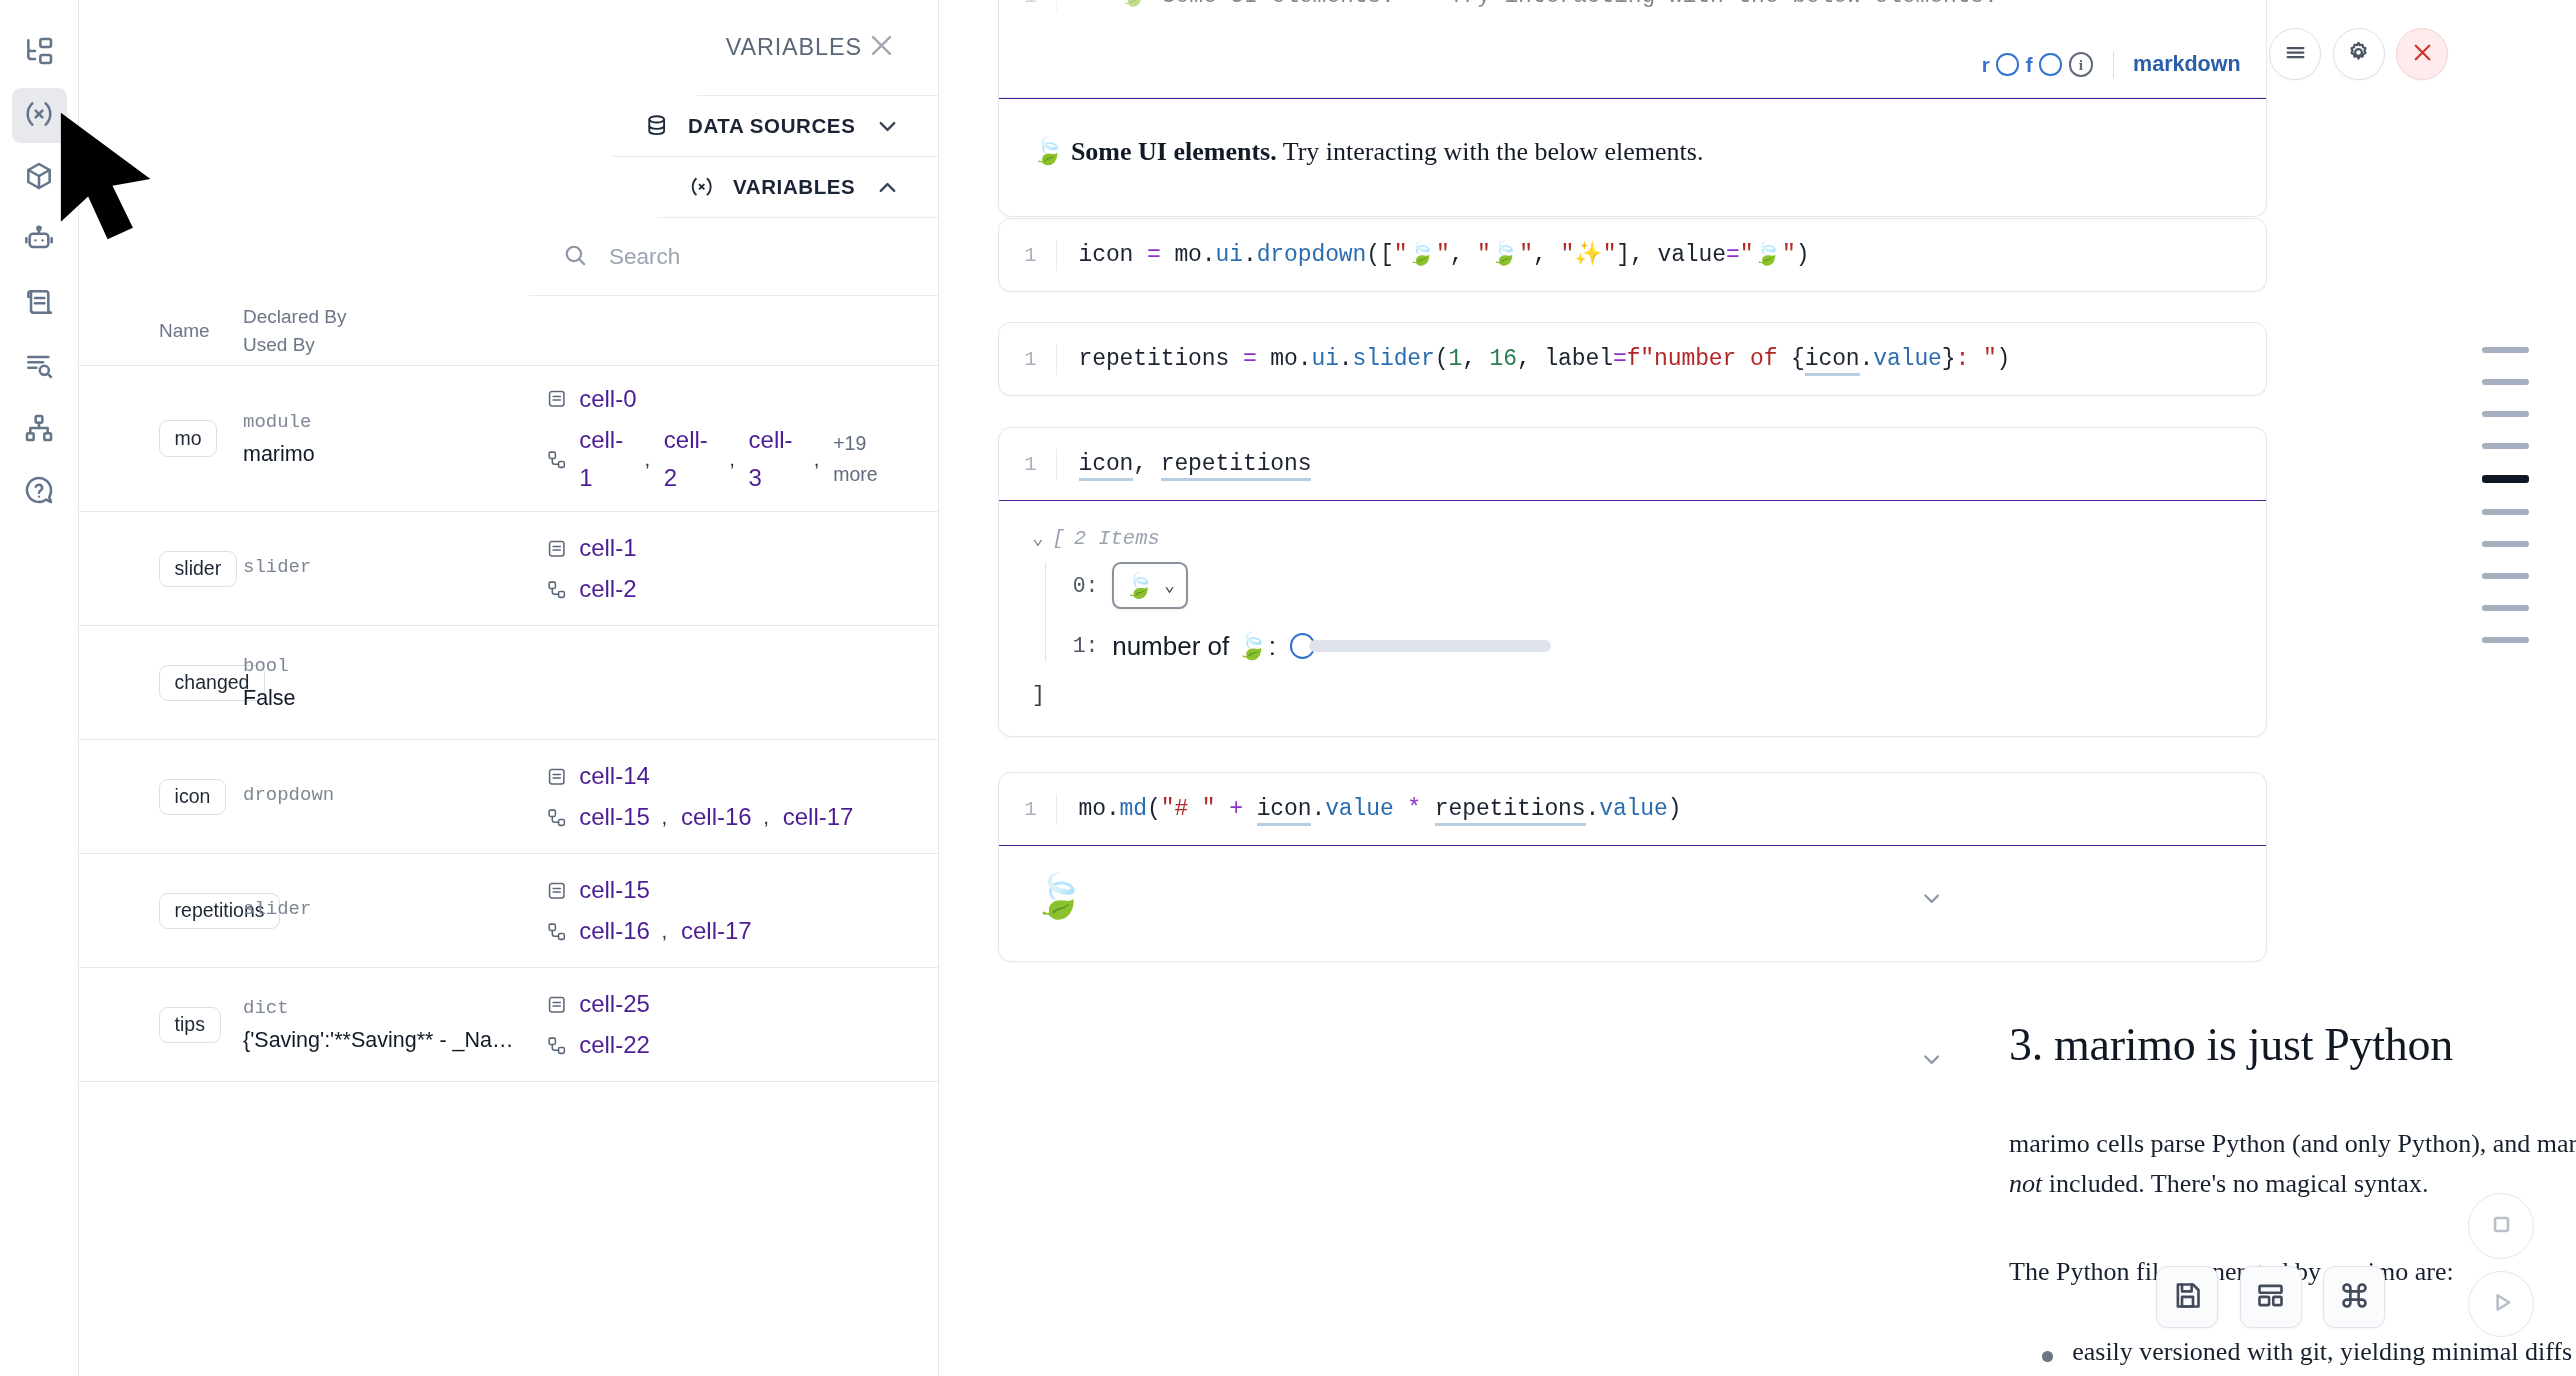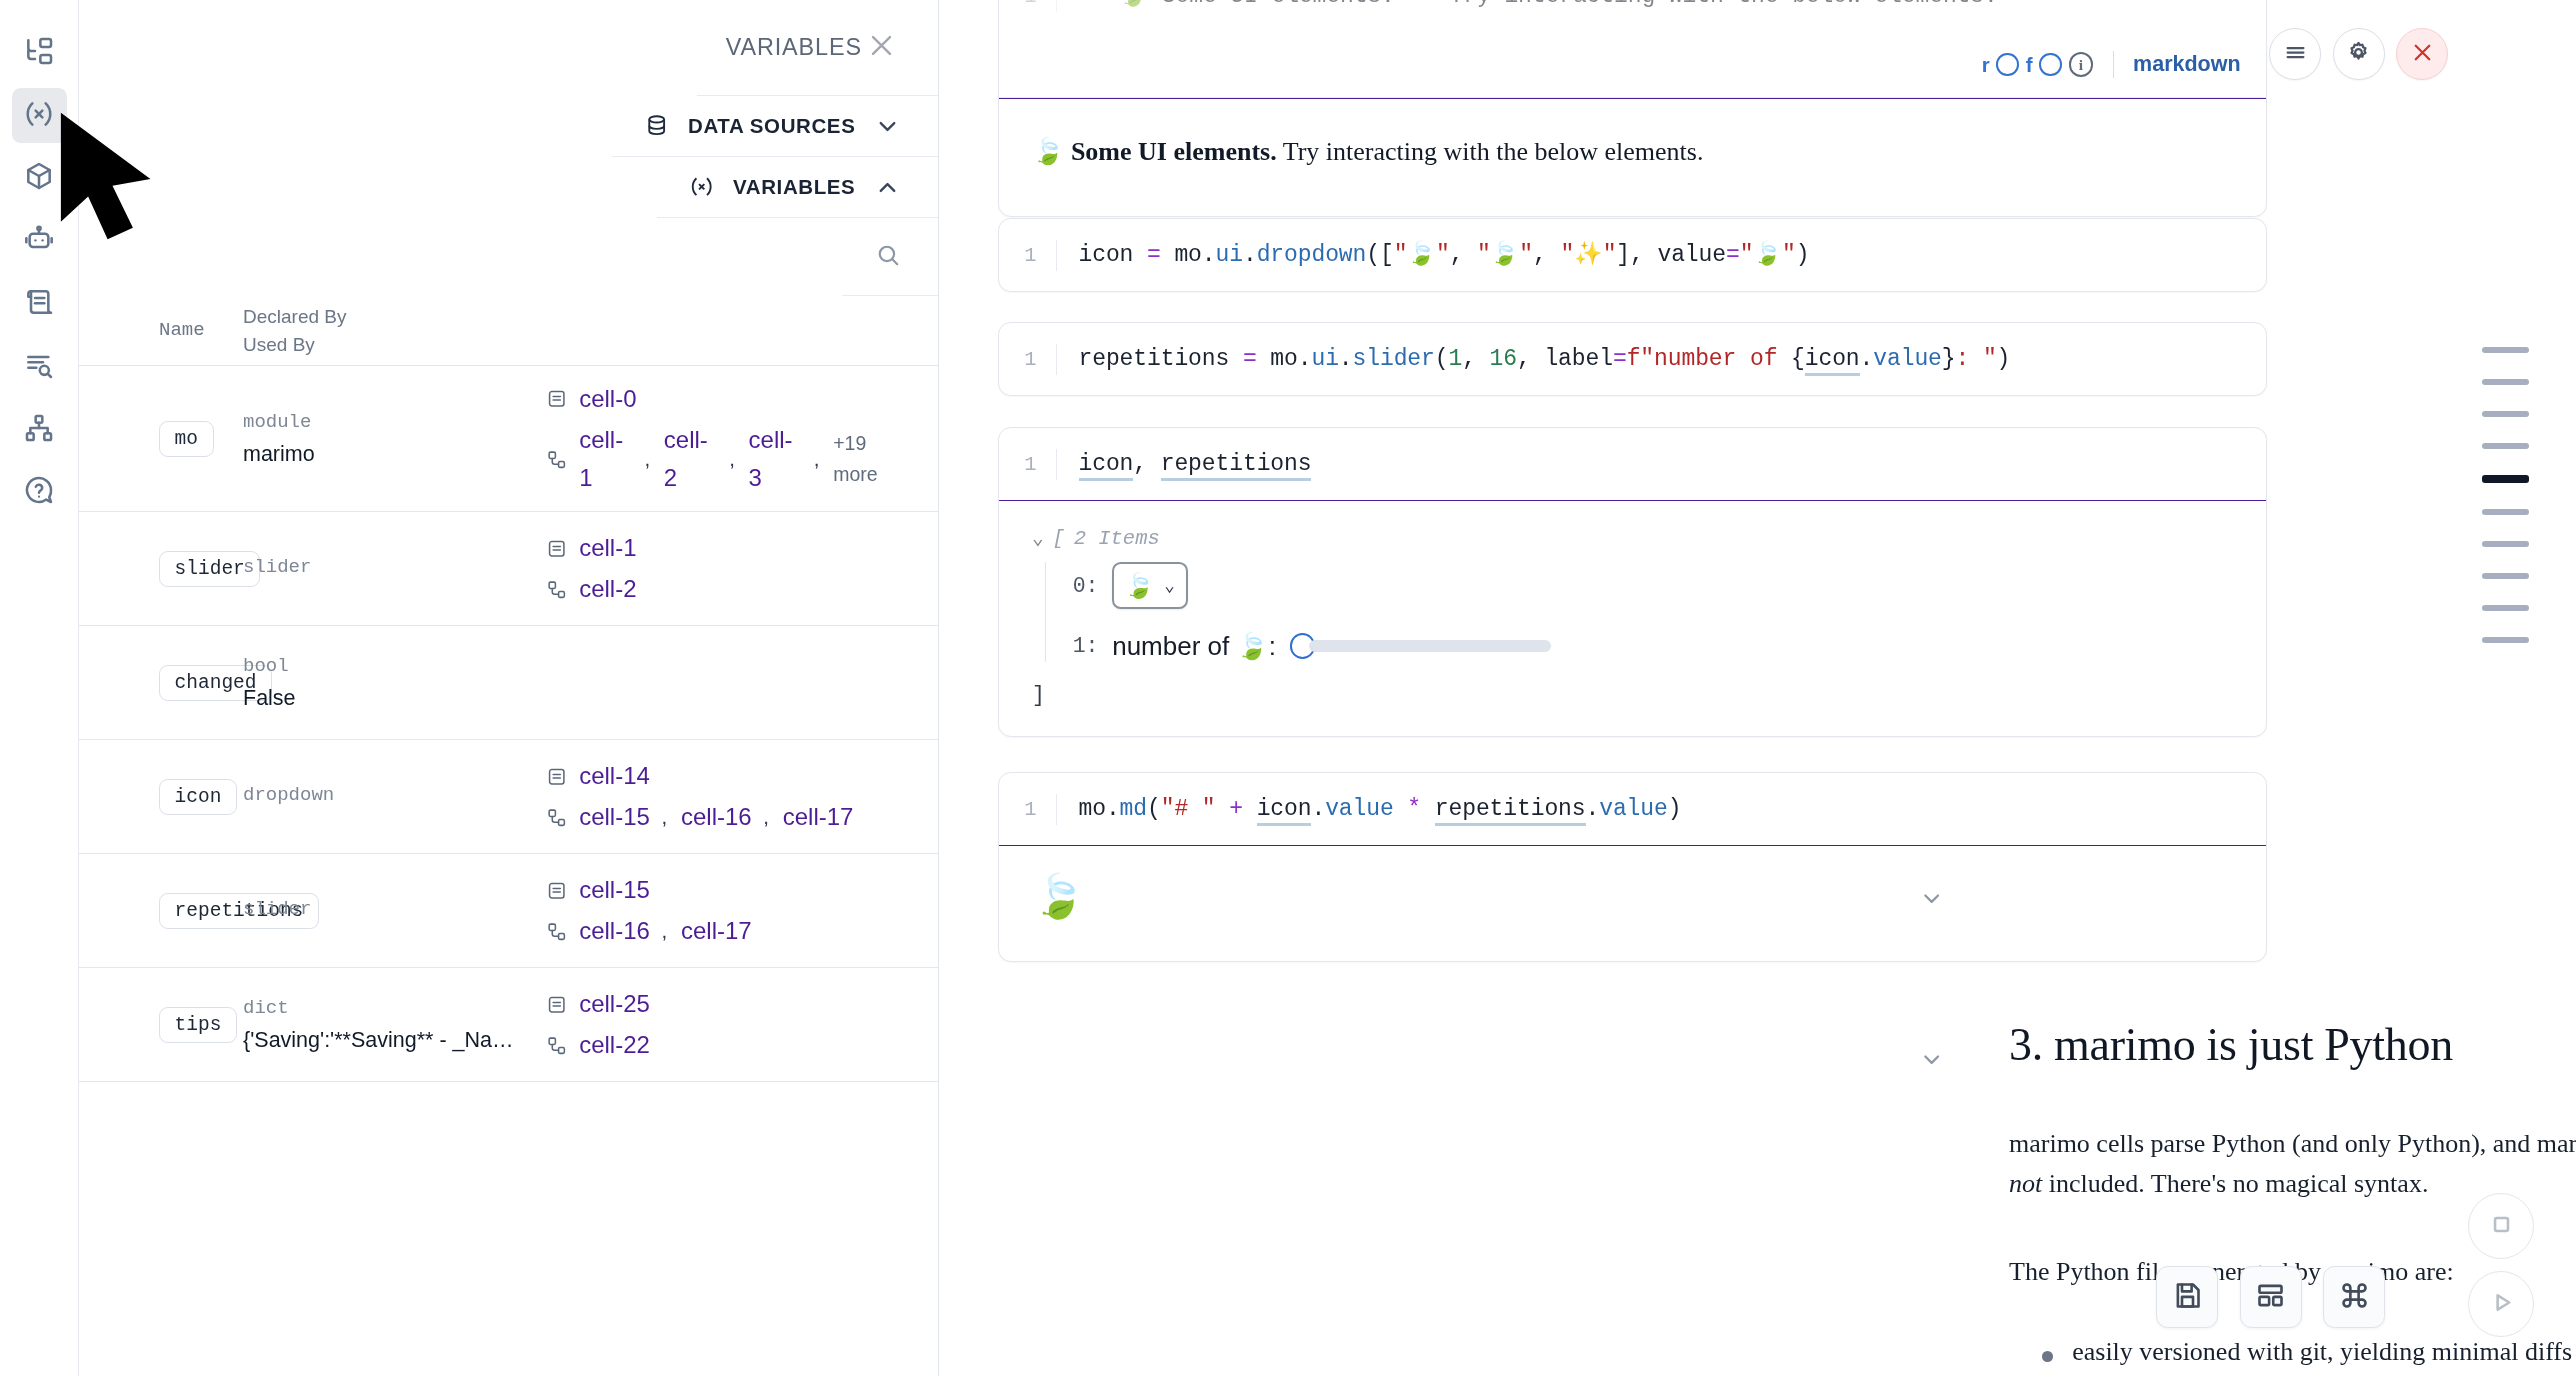--- a/index.html
+++ b/index.html
@@ -90,21 +90,21 @@
     font-size: 22.5px; color: #1e293b; width: 100%;
   }
   .search-input::placeholder { color: #9aa3b1; }
 
   
   .var-table { width: 100%; display: flex; flex-direction: column; }
   .var-head {
     display: flex; height: 70px; align-items: center;
     border-bottom: 1px solid #e2e6ed; padding: 0 11.7px 0 0;
   }
-  .col-name { width: 164px; flex: 0 0 164px; padding-left: 80px; font-family: Liberation Mono, monospace; }
+  .col-name { width: 164px; flex: 0 0 164px; padding-left: 80px; }
   .col-type { width: 303px; flex: 0 0 303px; }
   .col-decl { flex: 1 1 auto; padding-right: 15.6px; }
   .hstack { display: flex; flex-direction: column; gap: 2.9px; }
   .hlabel { font-size: 19px; color: #6b7686; line-height: 1.33; }
 
   .var-row {
     display: flex; align-items: center; min-height: 114px;
     border-bottom: 1px solid #e4e8ee; padding: 13.7px 11.7px 13.7px 0;
   }
   .chip {
@@ -418,20 +418,21 @@
       </span>
     </div>
 
     <div class="search-row">
       <span>
         <svg viewBox="0 0 24 24">
             <circle cx="11" cy="11" r="6.6"></circle>
             <path d="M16 16l4.5 4.5"></path>
           </svg>
       </span>
+      <input class="search-input" type="text" placeholder="Search" style="">
     </div>
 
     <div class="var-table">
       <div class="var-head">
         <div class="col-name">
           <span class="hlabel">Name</span>
         </div>
         <div class="col-decl hstack">
           <span class="hlabel">Declared By</span>
           <span class="hlabel">Used By</span>

